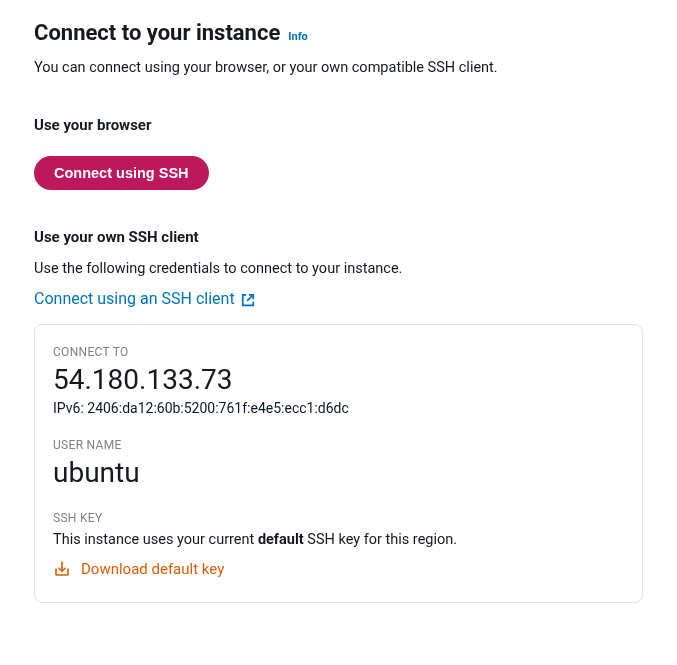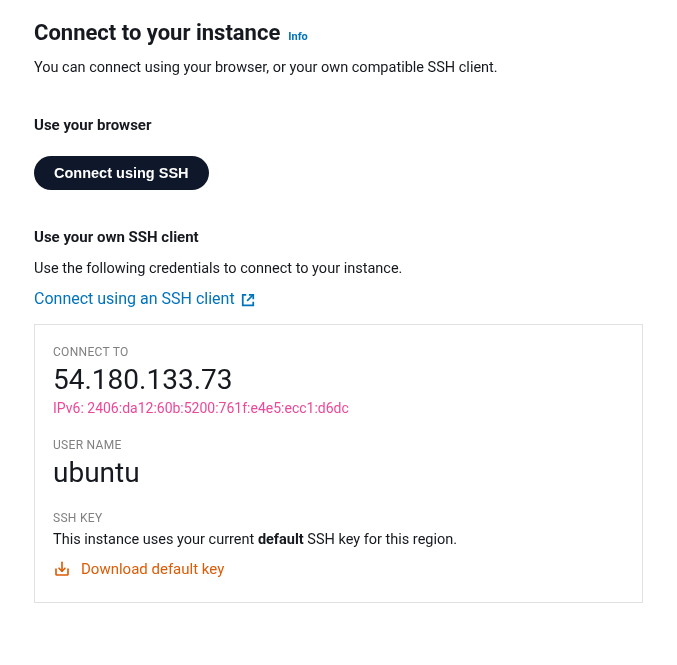--- a/index.html
+++ b/index.html
@@ -40,21 +40,21 @@
       font-weight: 700;
     }
     .section-desc {
       font-size: 14.5px;
       margin-top: 14px;
       color: #16191f;
     }
     .btn-primary {
       display: inline-block;
       margin-top: 22px;
-      background: #0f172a;
+      background: #be185d;
       color: #ffffff;
       border: none;
       padding: 9px 20px;
       font-size: 14.5px;
       font-weight: 600;
       border-radius: 20px;
       cursor: pointer;
     }
     .link-blue {
       color: #0073bb;
@@ -65,21 +65,21 @@
       margin-top: 12px;
       cursor: pointer;
     }
     .external-icon {
       width: 14px;
       height: 14px;
       display: inline-block;
     }
     .cred-box {
       border: 1px solid #e1e1e1;
-      border-radius: 0;
+      border-radius: 8px;
       padding: 20px 18px;
       margin-top: 16px;
     }
     .cred-label {
       font-size: 12px;
       letter-spacing: 0.3px;
       color: #808080;
       margin-top: 0;
     }
     .cred-label.spaced {
@@ -87,21 +87,21 @@
     }
     .cred-value-large {
       font-size: 28px;
       font-weight: 400;
       color: #16191f;
       margin-top: 6px;
       line-height: 1.1;
     }
     .cred-subvalue {
       font-size: 14px;
-      color: #ec4899;
+      color: #0f172a;
       margin-top: 4px;
     }
     .cred-text {
       font-size: 14.5px;
       color: #16191f;
       margin-top: 6px;
     }
     .cred-text strong {
       font-weight: 700;
     }

